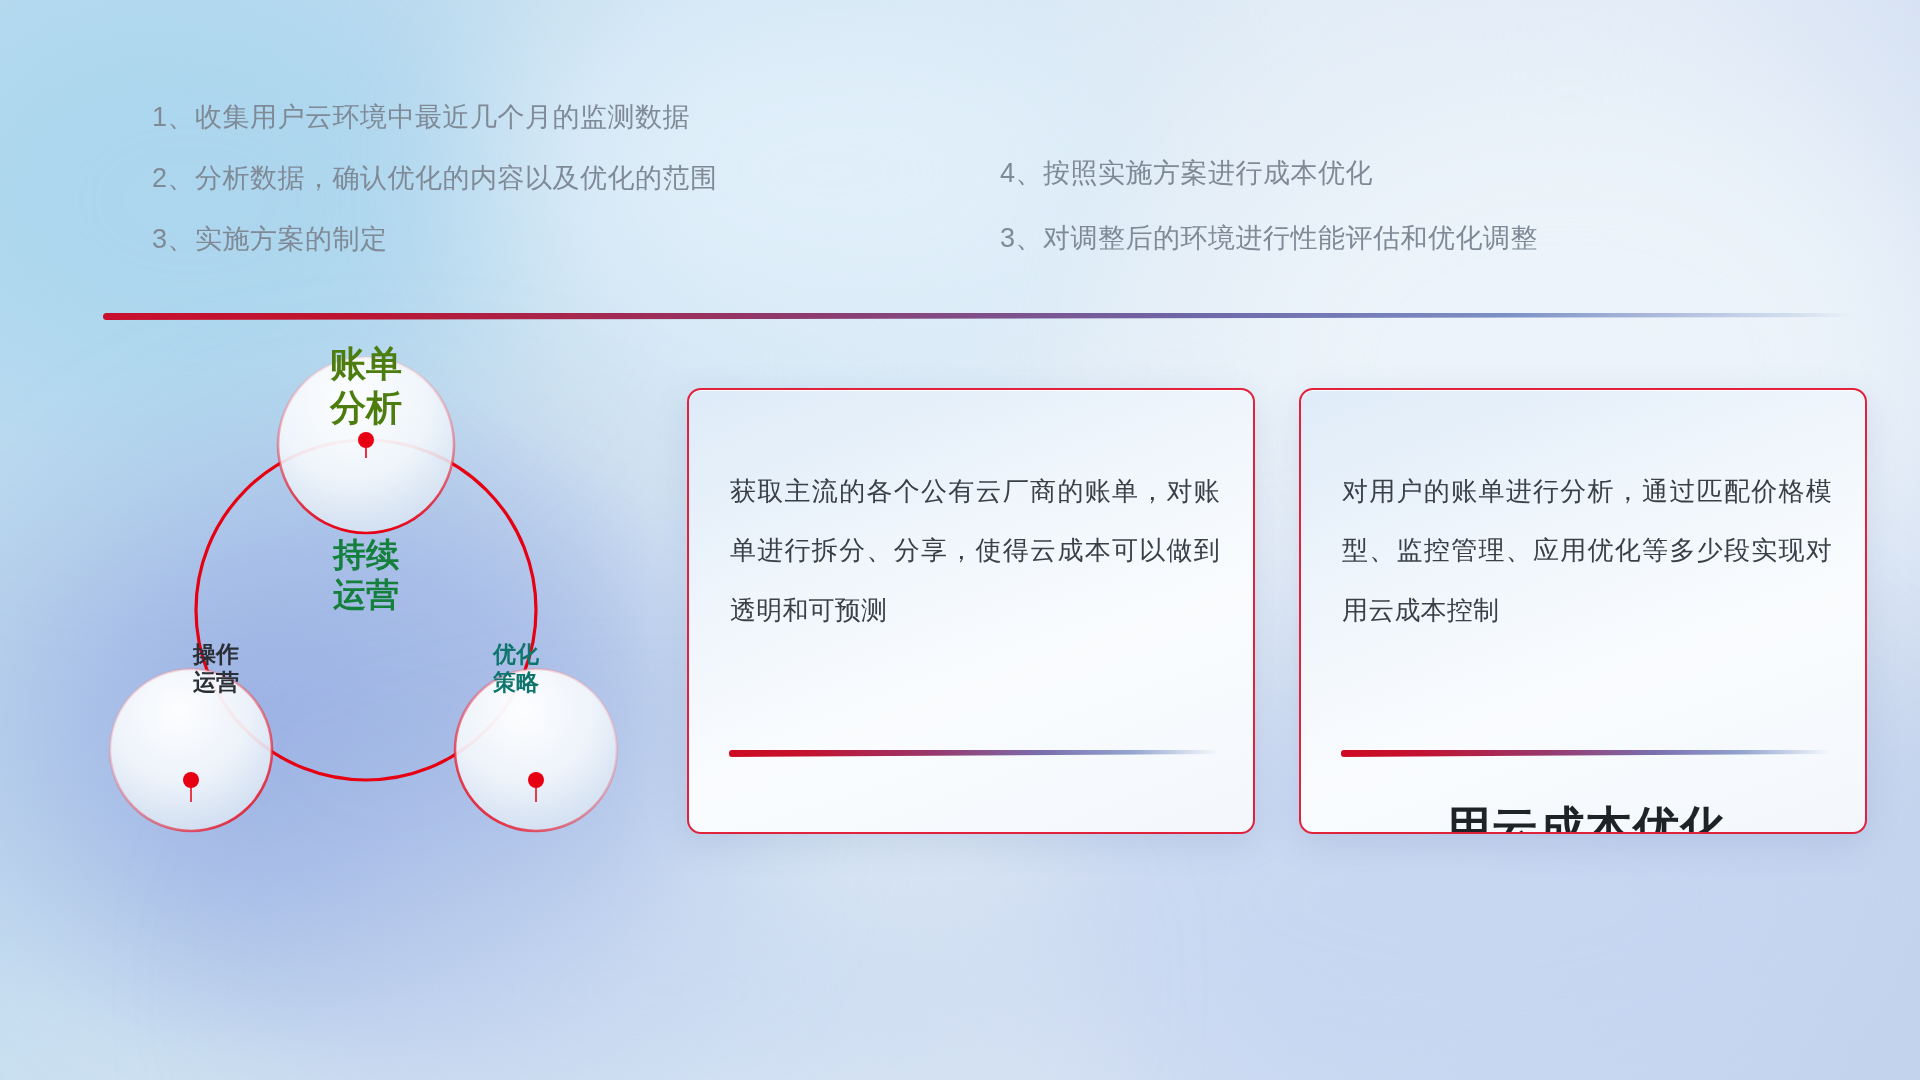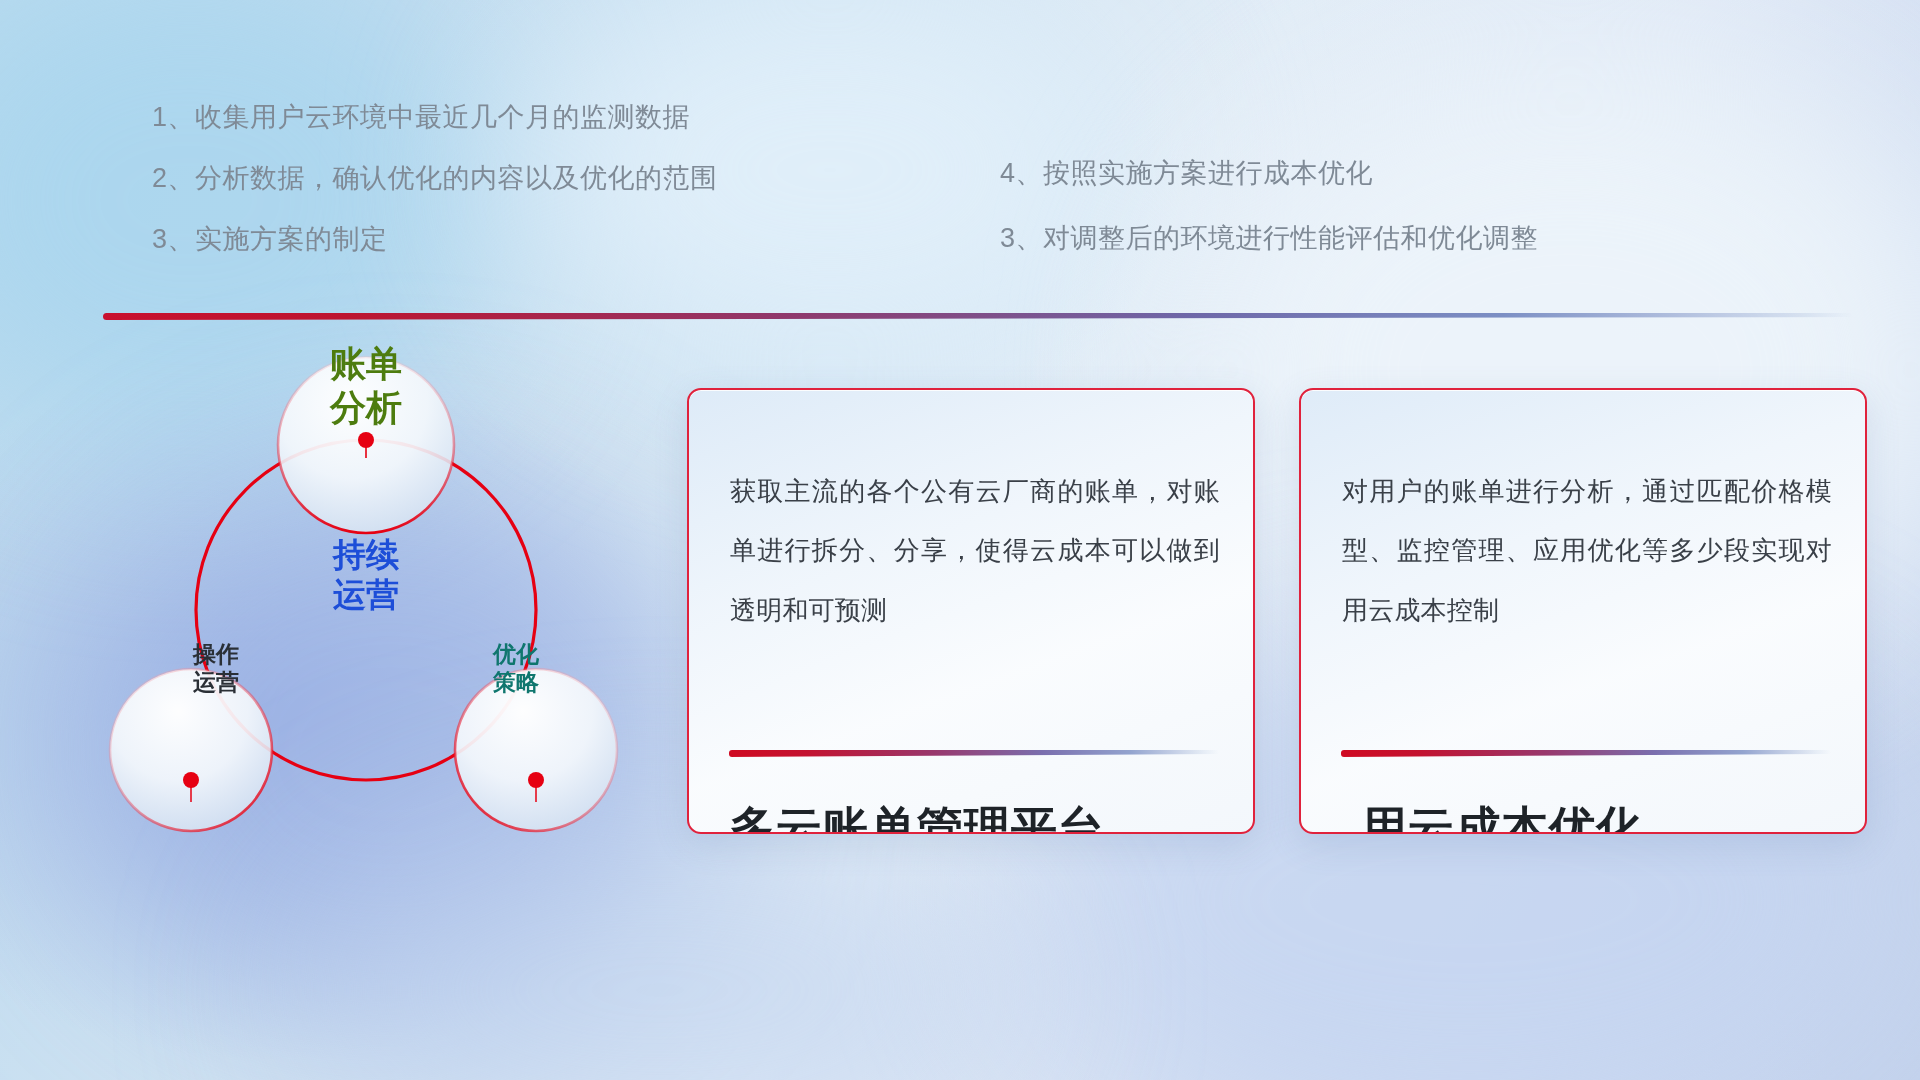--- a/index.html
+++ b/index.html
@@ -52,21 +52,21 @@
 
   .venn-label {
     position:absolute;
     text-align:center;
     font-weight:bold;
     line-height:1.22;
     white-space:pre-line;
     pointer-events:none;
   }
   .lbl-top    { left:200px; top:-8px;  width:140px; font-size:36px; color:#4d7c0f; }
-  .lbl-center { left:200px; top:185px; width:140px; font-size:33px; color:#1d4ed8; }
+  .lbl-center { left:200px; top:185px; width:140px; font-size:33px; color:#15803d; }
   .lbl-bl     { left:50px;  top:290px; width:140px; font-size:23px; color:#2a2f36; }
   .lbl-br     { left:350px; top:290px; width:140px; font-size:23px; color:#0f766e; }
 
   
   .card {
     position:absolute;
     top:388px;
     width:568px;
     height:446px;
     border:2px solid #e0223c;
@@ -98,21 +98,21 @@
   }
 
   .card-title {
     position:absolute;
     left:40px; right:30px; top:408px;
     font-size:46px;
     font-weight:bold;
     color:#1e2328;
     letter-spacing:1px;
   }
-  .card-2 .card-title { left:60px; }
+  .card-2 .card-title { left:36px;text-align:center; }
 </style>
 </head>
 <body>
 
 <div class="blob blob-a"></div>
 <div class="blob blob-b"></div>
 <div class="blob blob-c"></div>
 <div class="blob blob-d"></div>
 <div class="blob blob-e"></div>
 <div class="blob blob-f"></div>
@@ -179,20 +179,19 @@
 运营</div>
   <div class="venn-label lbl-bl">操作
 运营</div>
   <div class="venn-label lbl-br">优化
 策略</div>
 </div>
 
 <div class="card card-1">
   <div class="card-body">获取主流的各个公有云厂商的账单，对账单进行拆分、分享，使得云成本可以做到透明和可预测</div>
   <div class="card-rule"></div>
-  <div class="card-title">多云账单管理平台</div>
 </div>
 
 <div class="card card-2">
   <div class="card-body">对用户的账单进行分析，通过匹配价格模型、监控管理、应用优化等多少段实现对用云成本控制</div>
   <div class="card-rule"></div>
   <div class="card-title">用云成本优化</div>
 </div>
 
 </body></html>

